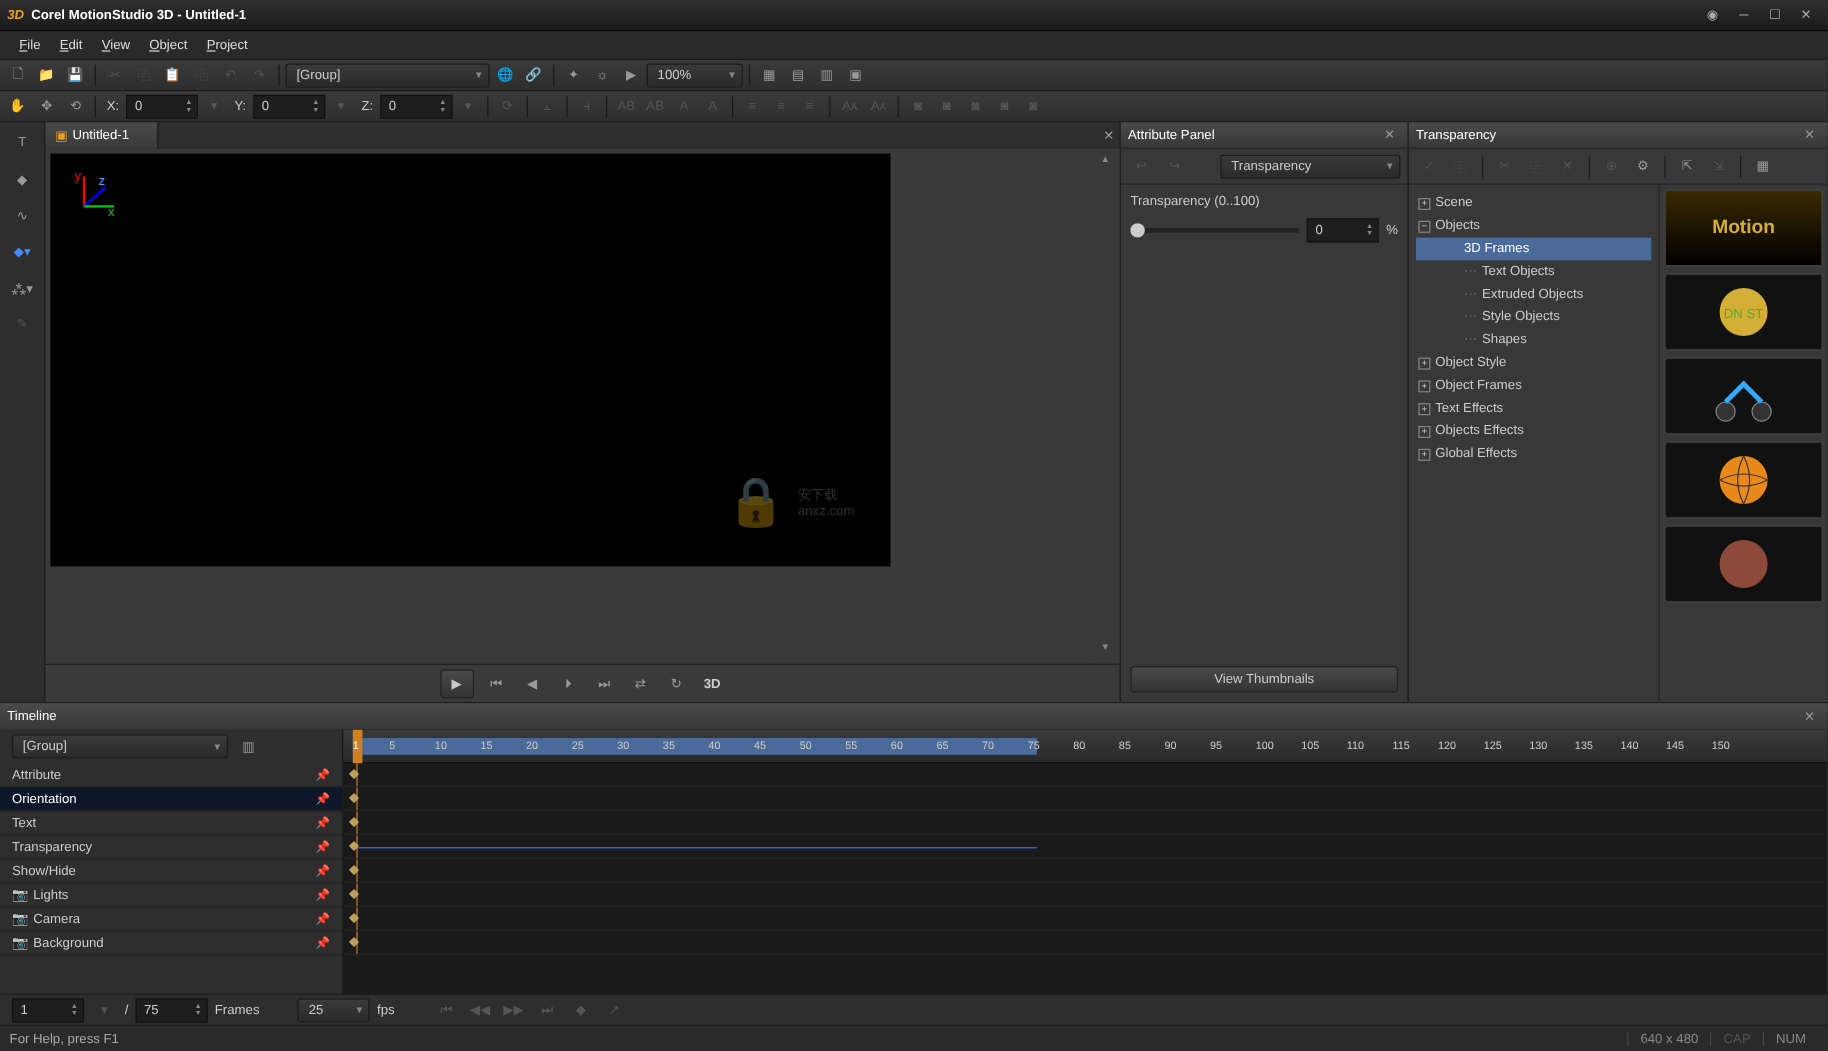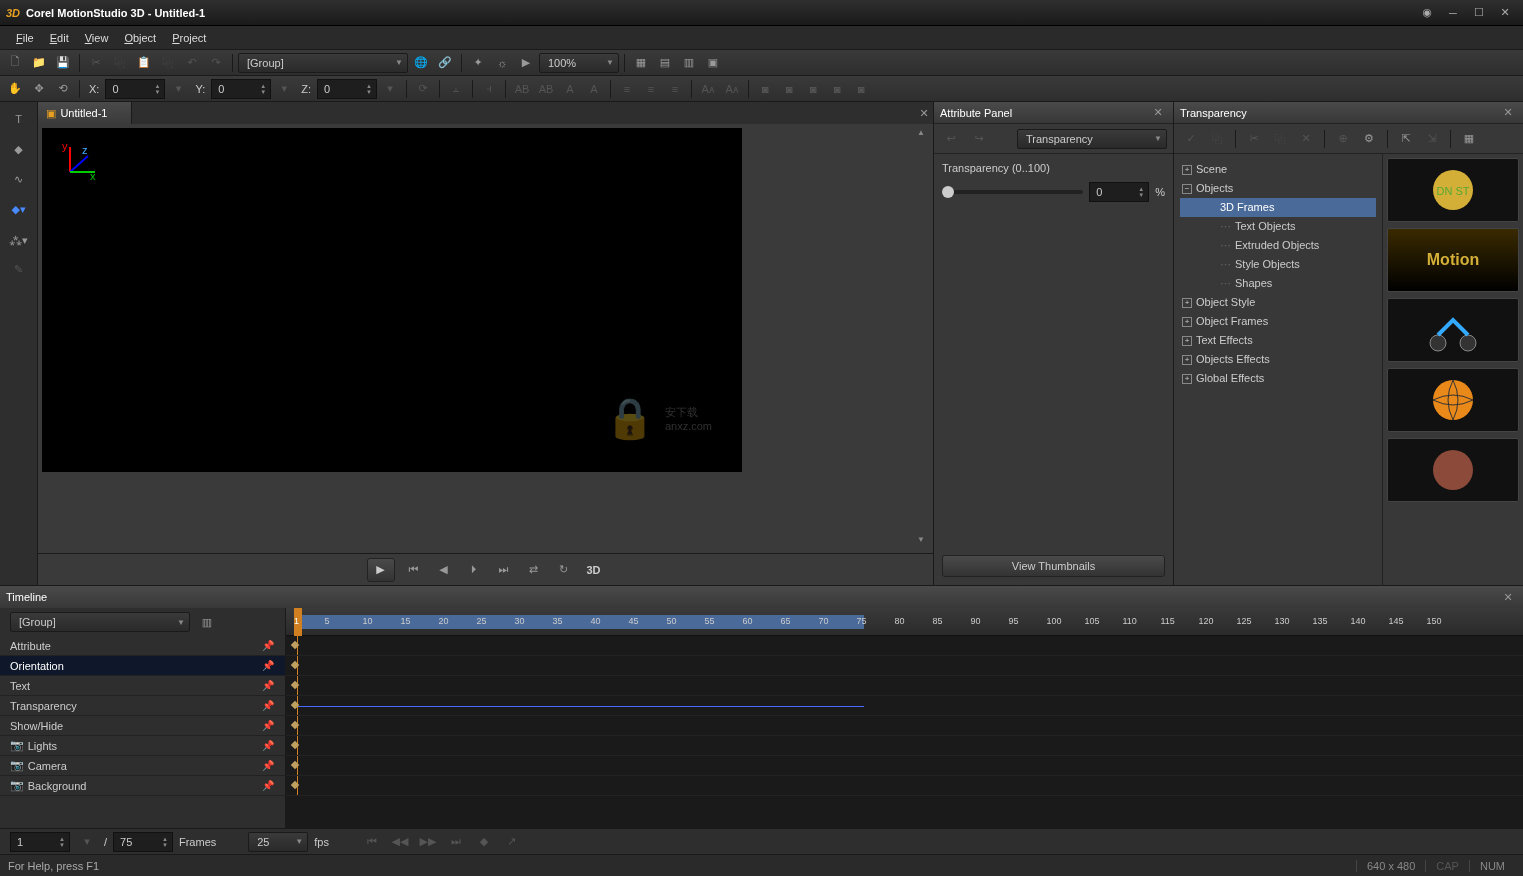--- a/index.html
+++ b/index.html
@@ -345,27 +345,27 @@
         <div class="node">
             <span class="exp">+</span>
             <span>Objects Effects</span>
           </div>
         <div class="node">
             <span class="exp">+</span>
             <span>Global Effects</span>
           </div>
       </div>
       <div class="thumb-col">
+        <div class="thumb-item" style="background:linear-gradient(#3a2a00,#000);color:#d4af37;font-weight:bold;font-size:16px">Motion</div>
         <div class="thumb-item">
             <svg width="70" height="50">
               <circle cx="35" cy="25" r="20" fill="#d4af37"></circle>
               <text x="35" y="30" text-anchor="middle" fill="#5a3" font-size="10">DN ST</text>
             </svg>
           </div>
-        <div class="thumb-item" style="background:linear-gradient(#3a2a00,#000);color:#d4af37;font-weight:bold;font-size:16px">Motion</div>
         <div class="thumb-item">
             <svg width="70" height="50">
               <circle cx="20" cy="38" r="8" fill="#333" stroke="#888"></circle>
               <circle cx="50" cy="38" r="8" fill="#333" stroke="#888"></circle>
               <path d="M20 30 L35 15 L50 30" stroke="#3af" stroke-width="4" fill="none"></path>
             </svg>
           </div>
         <div class="thumb-item">
             <svg width="60" height="50">
               <circle cx="30" cy="25" r="20" fill="#e8891a"></circle>

